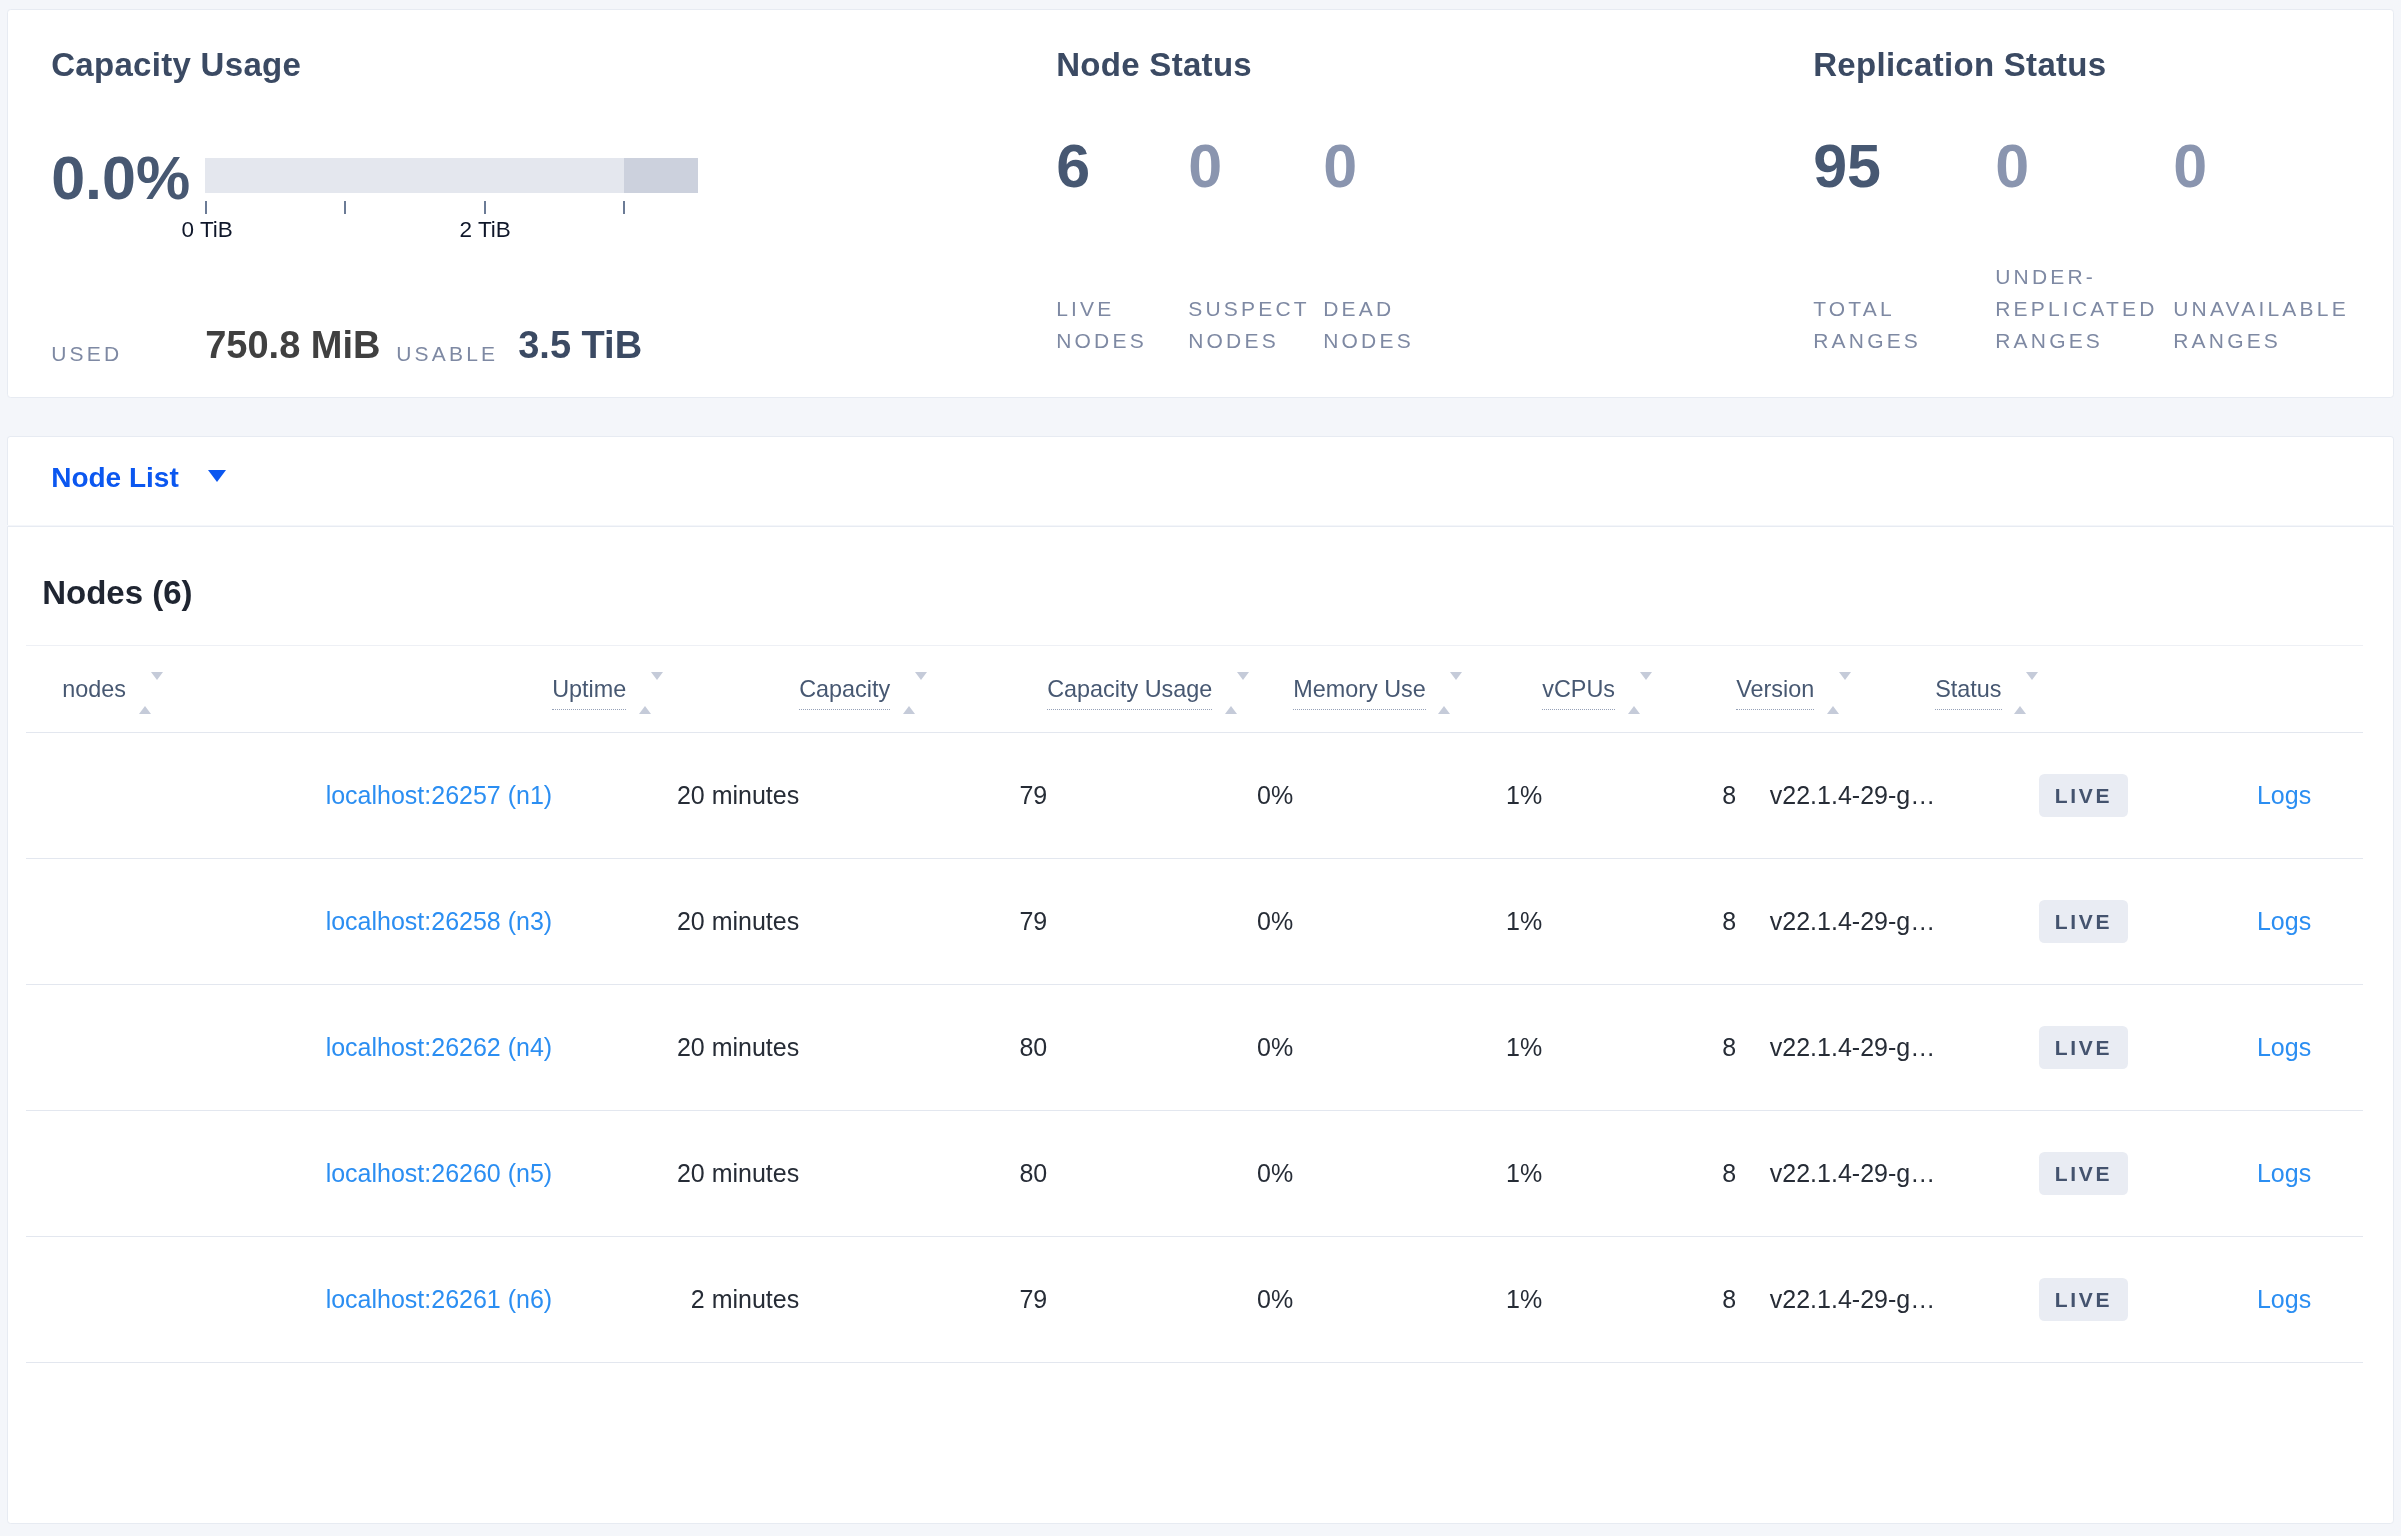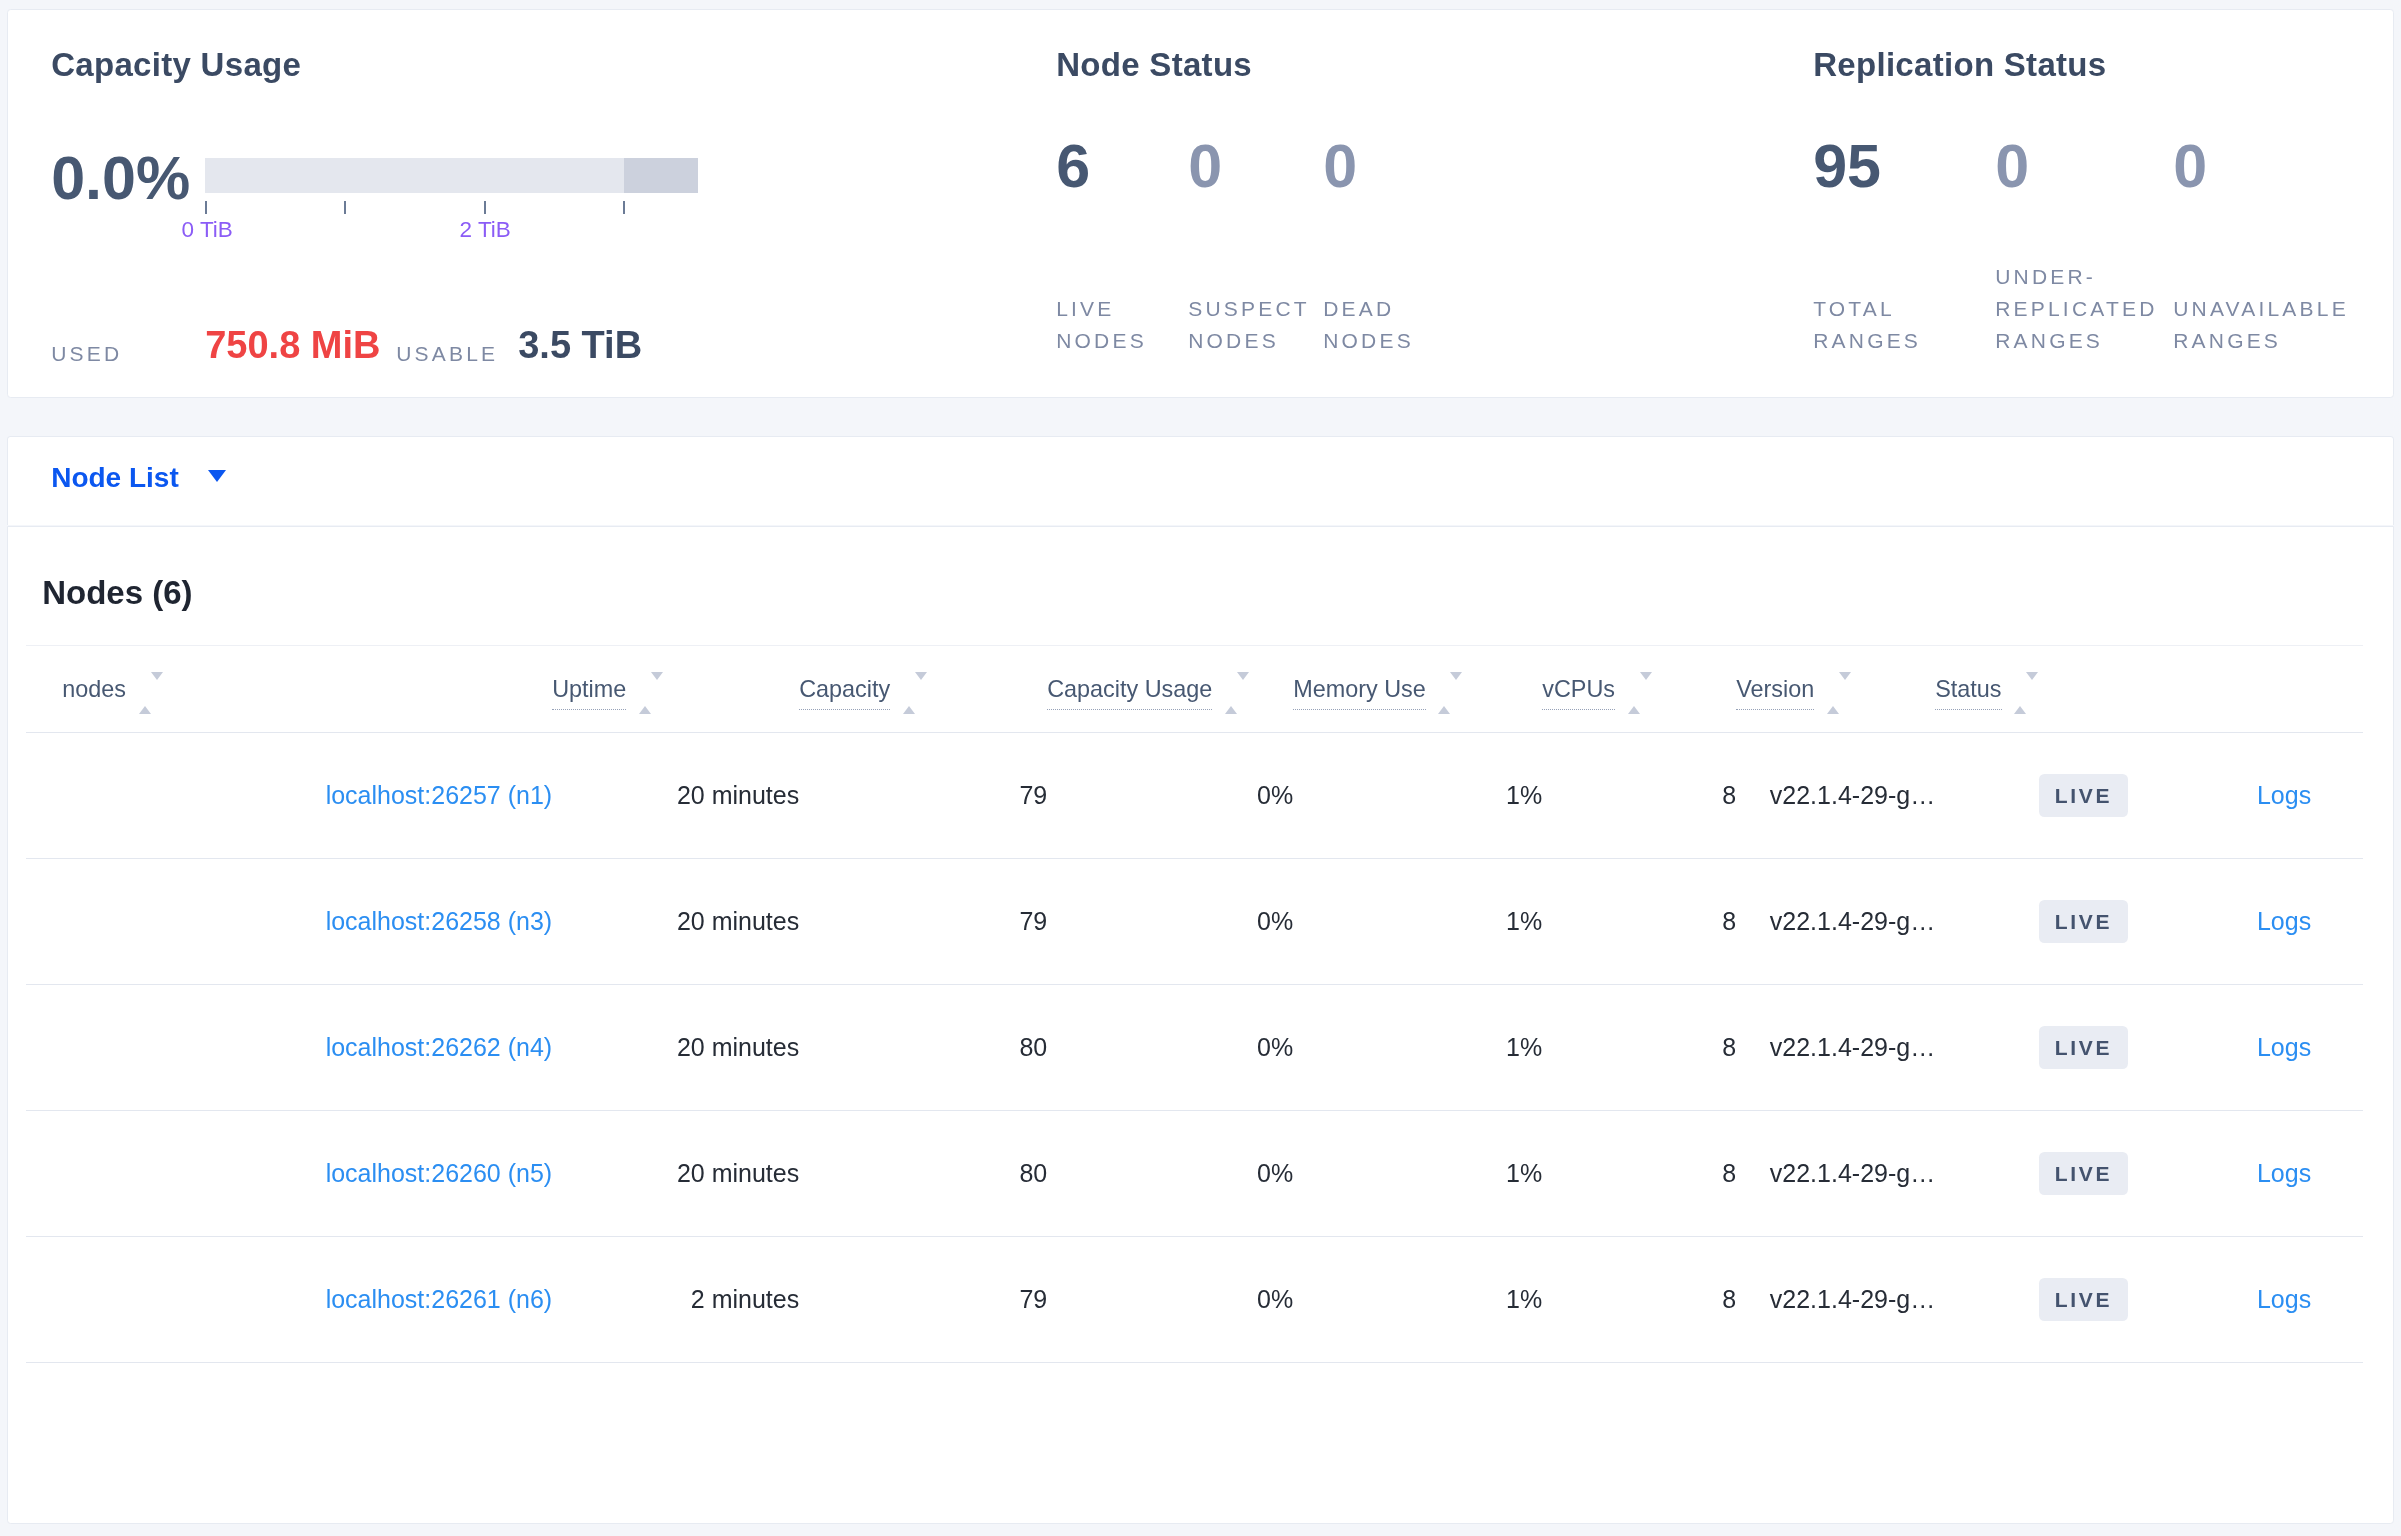--- a/index.html
+++ b/index.html
@@ -36,27 +36,27 @@
     position: absolute; left: 197px; top: 148px;
     width: 493px; height: 35px; background: #e4e7ee;
   }
   #cap-bar-dark {
     position: absolute; right: 0; top: 0; width: 74px; height: 35px;
     background: #ccd1dd;
   }
   .tick { position: absolute; top: 191px; width: 1.8px; height: 12.6px; background: #6b7b96; }
   .tick-label {
     position: absolute; top: 207px; transform: translateX(-50%);
-    font-size: 22.5px; color: #8b5cf6;
+    font-size: 22.5px; color: #0f172a;
   }
   .micro-label {
     font-size: 21px; letter-spacing: 3.2px; color: #7e89a3; line-height: 32px;
   }
   #used-label   { position: absolute; left: 43px;  top: 328px; }
-  #used-value   { position: absolute; left: 197px; top: 314px; font-size: 38px; font-weight: 600; color: #ef4444; }
+  #used-value   { position: absolute; left: 197px; top: 314px; font-size: 38px; font-weight: 600; color: #404040; }
   #usable-label { position: absolute; left: 388px; top: 328px; }
   #usable-value { position: absolute; left: 510px; top: 314px; font-size: 38px; font-weight: 600; color: #3b4a63; }
 
   .metric { position: absolute; top: 123px; height: 224px; }
   .metric .value { font-size: 61px; font-weight: 700; color: #8a95af; line-height: 67px; }
   .metric.emph .value { color: #475872; }
   .metric .label { position: absolute; bottom: 0; left: 0; width: 149px; }
   .metric .label.wide { width: 212px; }
   #ns-m0 { left: 1048px; } #ns-m1 { left: 1180px; } #ns-m2 { left: 1315px; }
   #rs-m0 { left: 1805px; } #rs-m1 { left: 1987px; } #rs-m2 { left: 2165px; }

